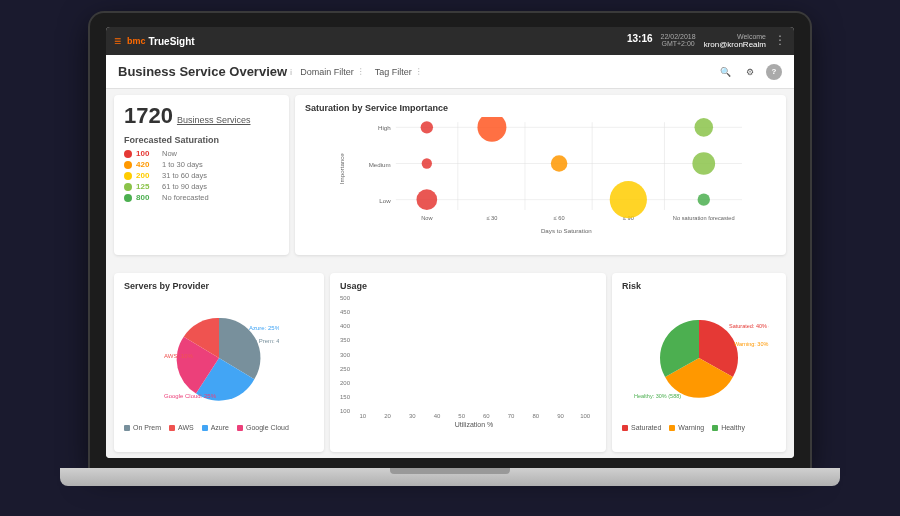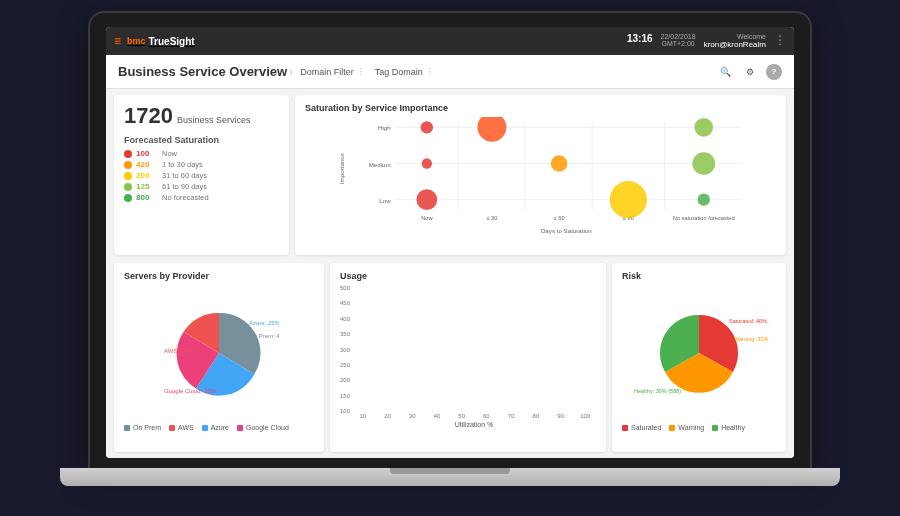--- a/index.html
+++ b/index.html
@@ -78,21 +78,20 @@
       gap: 6px;
     }
     .hamburger-icon {
       color: #ff6a00;
       font-size: 12px;
     }
     .bmc-logo {
       display: flex;
       align-items: center;
       gap: 3px;
-      text-decoration: underline;
     }
     .bmc-text {
       color: #ff6a00;
       font-size: 9px;
       font-weight: bold;
     }
     .truesight-text {
       color: #fff;
       font-size: 10px;
       font-weight: bold;
@@ -177,21 +176,21 @@
     .nav-icon.search { color: #ff6a00; }
     .nav-icon.gear { color: #555; }
     .nav-icon.help { color: #555; }
 
     
     .main-content {
       flex: 1;
       display: flex;
       flex-direction: column;
       padding: 6px 8px;
-      gap: 8px;
+      gap: 18px;
       background: #f4f4f4;
       overflow: hidden;
     }
 
     
     .top-row {
       display: flex;
       gap: 6px;
       height: 160px;
     }
@@ -212,20 +211,21 @@
       margin-bottom: 6px;
     }
     .summary-big-number {
       font-size: 22px;
       font-weight: bold;
       color: #333;
     }
     .summary-label {
       font-size: 9px;
       color: #555;
+      text-decoration: underline;
     }
     .forecasted-title {
       font-size: 9px;
       color: #555;
       margin-bottom: 4px;
       font-weight: bold;
     }
     .saturation-row {
       display: flex;
       align-items: center;
@@ -363,21 +363,21 @@
 
       <div class="content-nav">
         <span class="page-title">Business Service Overview</span>
         <span style="font-size:8px; color:#aaa; margin-left:3px;">ℹ</span>
         <div class="nav-filters">
           <div class="filter-item">
             <span>Domain Filter</span>
             <span style="font-size:8px; color:#aaa;">⋮</span>
           </div>
           <div class="filter-item">
-            <span>Tag Domain</span>
+            <span>Tag Filter</span>
             <span style="font-size:8px; color:#aaa;">⋮</span>
           </div>
         </div>
         <div class="nav-right-icons">
           <span class="nav-icon search">🔍</span>
           <span class="nav-icon gear">⚙</span>
           <span class="nav-icon help" style="background:#aaa; color:#fff; font-size:8px; font-weight:bold;">?</span>
         </div>
       </div>
 

